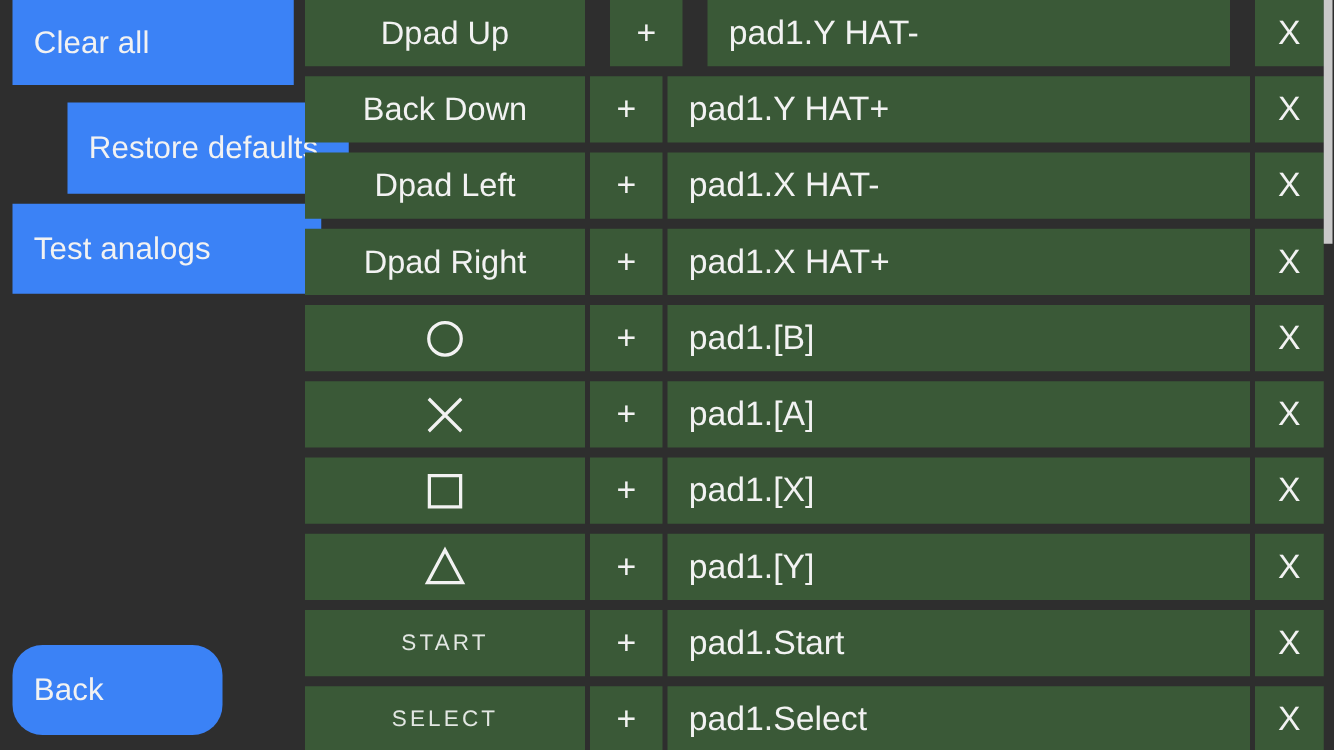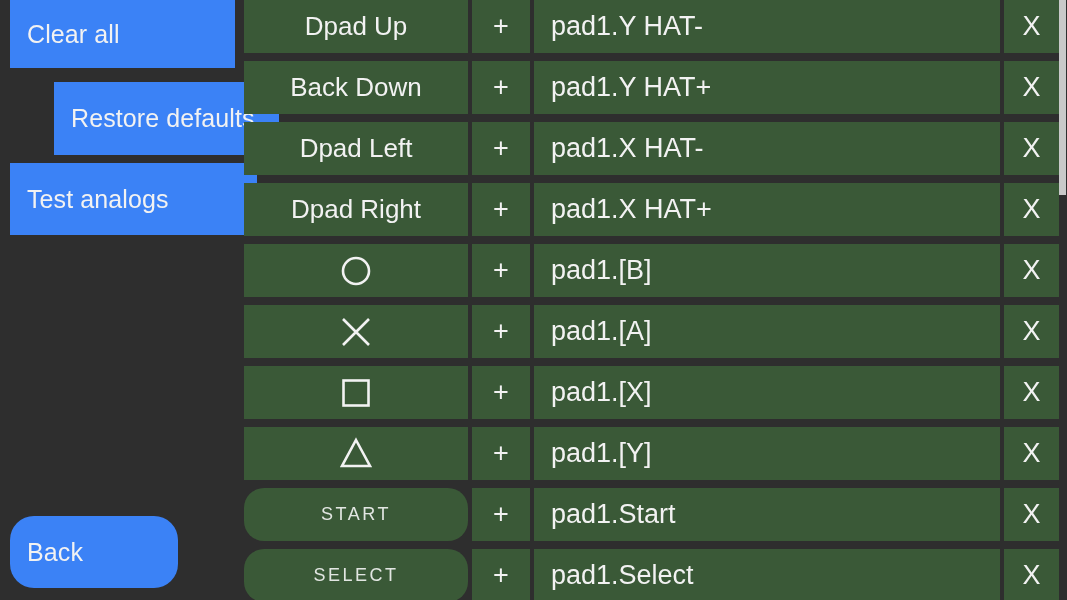--- a/index.html
+++ b/index.html
@@ -31,21 +31,21 @@
   .row{
     position:absolute;left:0;width:815px;height:53px;
     display:flex;align-items:stretch;
   }
   .cell{
     background:#3a5937;color:#f2f2f2;
     display:flex;align-items:center;justify-content:center;
     box-sizing:border-box;height:53px;
   }
   .c-label   {width:224px;font-size:26px;}
-  .c-label.small{font-size:18px;letter-spacing:2.5px;color:#e2e6e2;font-weight:300;border-radius:20px;}
+  .c-label.small{font-size:18px;letter-spacing:2.5px;color:#e2e6e2;font-weight:300;}
   .c-plus    {width:58px;font-size:27px;margin-left:4px;}
   .c-binding {flex:1;justify-content:flex-start;padding-left:17px;font-size:27px;margin-left:4px;}
   .c-x       {width:55px;font-size:27px;margin-left:4px;}
 
   
   .glyph{display:block;}
 
   
   #scroll-track{position:absolute;right:0;top:0;width:8px;height:600px;background:transparent;}
   #scroll-thumb{position:absolute;right:1px;top:0;width:7px;height:195px;background:#c9c9c9;}
@@ -64,21 +64,21 @@
     </div>
     <div class="side-btn" id="btn-test-analogs">
       <span>Test analogs</span>
     </div>
     <div class="side-btn" id="btn-back">
       <span>Back</span>
     </div>
   </div>
 
   <div id="rows">
-      <div class="row" style="top: 0px;">
+      <div class="row" style="top: 0px; gap: 16px;">
         <div class="cell c-label">
           <span>Dpad Up</span>
         </div>
         <div class="cell c-plus">
           <span>+</span>
         </div>
         <div class="cell c-binding">
           <span>pad1.Y HAT-</span>
         </div>
         <div class="cell c-x">

